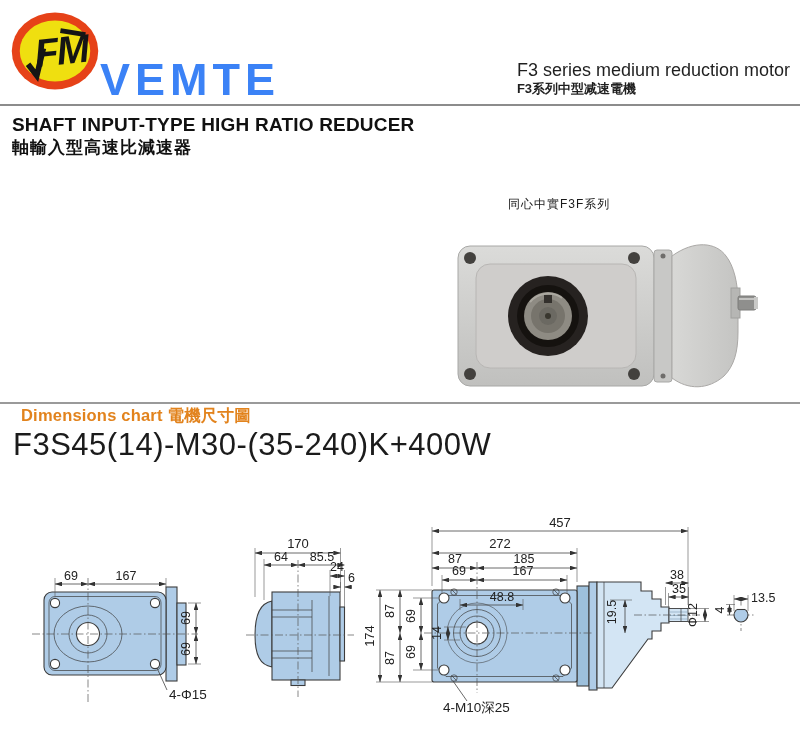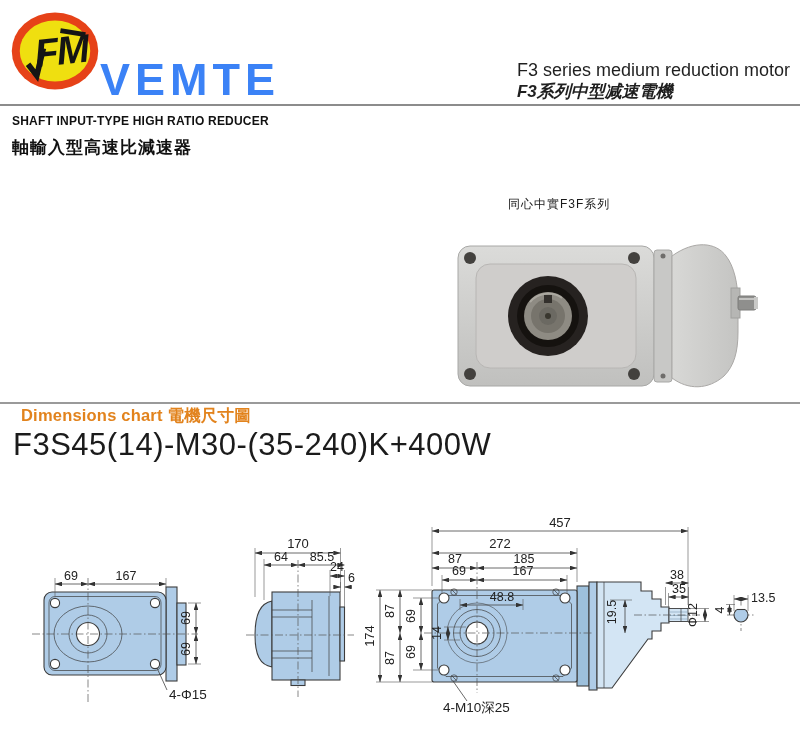--- a/index.html
+++ b/index.html
@@ -3,24 +3,24 @@
 <meta charset="utf-8">
 <style>
   html,body{margin:0;padding:0;background:#ffffff;}
   body{width:800px;height:736px;position:relative;font-family:"Liberation Sans",sans-serif;overflow:hidden;}
   .abs{position:absolute;}
   .brand{left:100px;top:10px;color:#3b82f6;margin-top:47px;}
   .brand .name{font-size:45px;font-weight:800;letter-spacing:5px;line-height:1.0;}
   .brand .tag{font-size:27px;font-weight:700;letter-spacing:4px;margin-top:2px;}
   .series{right:10px;top:44px;text-align:left;color:#1f1f1f;margin-top:16px;}
   .series .en{font-size:18px;line-height:1.15;}
-  .series .zh{font-size:17px;font-weight:600;line-height:1.3;font-style:italic;}
+  .series .zh{font-size:13px;font-weight:600;line-height:1.3;}
   .rule1{left:0;top:104px;width:800px;height:2px;background:#8c8c8c;}
   .rule2{left:0;top:402px;width:800px;height:2px;background:#9a9a9a;}
-  .h-en{left:12px;top:114px;font-size:12px;font-weight:800;color:#111;letter-spacing:.2px;}
+  .h-en{left:12px;top:114px;font-size:19px;font-weight:800;color:#111;letter-spacing:.2px;}
   .h-zh{left:12px;top:136px;font-size:17px;font-weight:700;color:#111;letter-spacing:1px;}
   .caption{left:508px;top:196px;font-size:12px;font-weight:500;color:#1a1a1a;letter-spacing:1px;}
   .dimlabel{left:5px;top:405px;font-size:16.5px;font-weight:700;color:#e2831d;letter-spacing:.2px;margin-left:16px;}
   .model{left:13px;top:427px;font-size:31px;color:#1b1b1b;letter-spacing:.5px;}
   svg text{font-family:"Liberation Sans",sans-serif;font-size:12.5px;fill:#222;}
   svg text.big{font-size:13px;}
   svg text.lbl{font-size:13.5px;}
   .outline{stroke:#3c3c3c;stroke-width:1.1;}
   .thin{stroke:#3c3c3c;stroke-width:.7;fill:none;}
   .dim{stroke:#444;stroke-width:.8;fill:none;}

